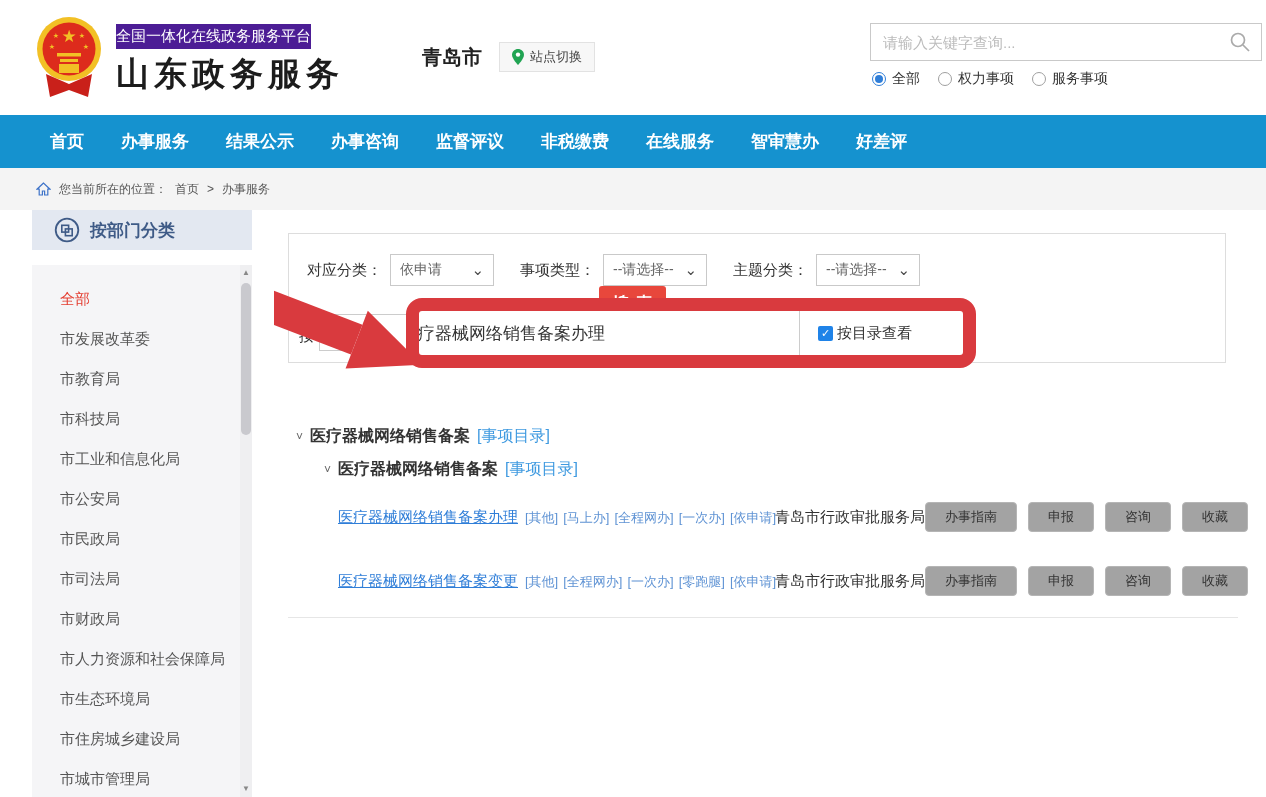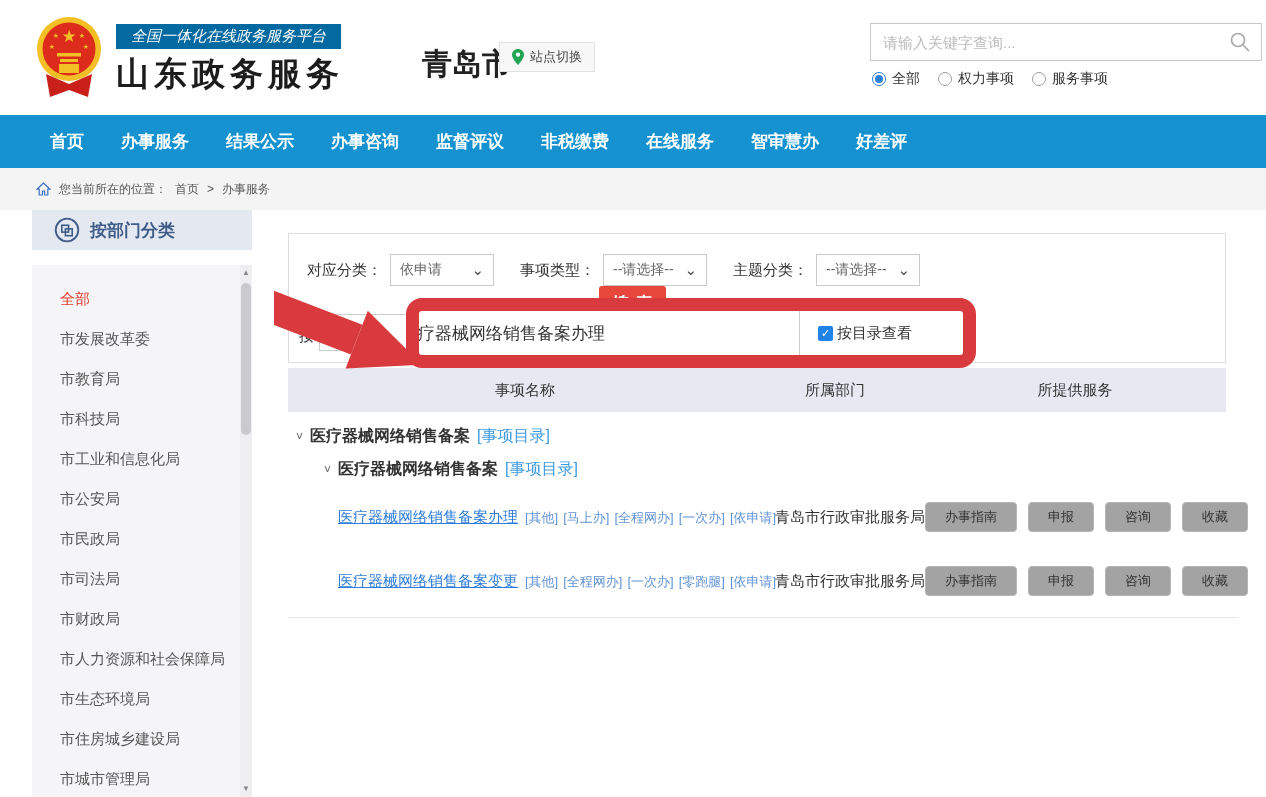--- a/index.html
+++ b/index.html
@@ -3,23 +3,23 @@
 <meta charset="utf-8">
 <style>
   * { margin:0; padding:0; box-sizing:border-box; }
   body { background:#fff; font-family:"Liberation Sans", sans-serif; }
   .page { position:relative; width:1266px; height:797px; background:#fff; overflow:hidden; }
 
   
   .header { position:absolute; left:0; top:0; width:1266px; height:115px; background:#fff; }
   .emblem { position:absolute; left:36px; top:11px; }
   .brand { position:absolute; left:116px; top:24px; }
-  .brand-badge { display:inline-block; background:#0369a1; color:#fff; font-size:15px; padding:3px 15px;font-style:italic; }
+  .brand-badge { display:inline-block; background:#4c1d95; color:#fff; font-size:15px; padding:3px 0; }
   .brand-title { font-size:33px; font-weight:bold; color:#1c1c1c; letter-spacing:5px; margin-top:3px; }
-  .city { position:absolute; left:422px; top:44px; font-size:30px; font-weight:bold; color:#222; }
+  .city { position:absolute; left:422px; top:44px; font-size:20px; font-weight:bold; color:#222; }
   .site-switch { position:absolute; left:499px; top:42px; height:30px; display:flex; align-items:center; gap:6px;
                  background:#f7f7f7; border:1px solid #e2e2e2; padding:0 12px; font-size:13px; color:#444; cursor:pointer; }
   .search-box { position:absolute; left:870px; top:23px; width:392px; height:38px; border:1px solid #c9c9c9;
                 display:flex; align-items:center; background:#fff; }
   .search-input { flex:1; border:none; outline:none; padding:0 12px; font-size:15px; color:#333; background:transparent; }
   .search-input::placeholder { color:#bbb; }
   .search-icon { margin-right:10px; display:flex; cursor:pointer; }
   .radio-row { position:absolute; left:872px; top:70px; display:flex; gap:18px; align-items:center; }
   .radio-opt { display:flex; align-items:center; gap:6px; font-size:14px; color:#333; cursor:pointer; }
   .radio { width:14px; height:14px; border-radius:50%; border:1px solid #a0a0a0; background:#fff; position:relative; }
@@ -286,25 +286,20 @@
       <span class="anno-check-label">按目录查看</span>
     </label>
   </div>
   <svg class="anno-arrow" width="185" height="110" viewBox="0 0 185 110">
     <g transform="rotate(21 8 30)">
       <rect x="-40" y="14" width="128" height="32" fill="#d93a3e"></rect>
       <polygon points="88,-1 88,61 158,30" fill="#d93a3e"></polygon>
     </g>
   </svg>
 
-  <div class="thead">
-    <span class="th th1">事项名称</span>
-    <span class="th th2">所属部门</span>
-    <span class="th th3">所提供服务</span>
-  </div>
 
   <div class="results">
     <div>
 
         <div class="tree-row">
           <span class="tree-chev">˅</span>
           <span class="tree-label">医疗器械网络销售备案</span>
           <span class="tree-suffix">[事项目录]</span>
         </div>
 

